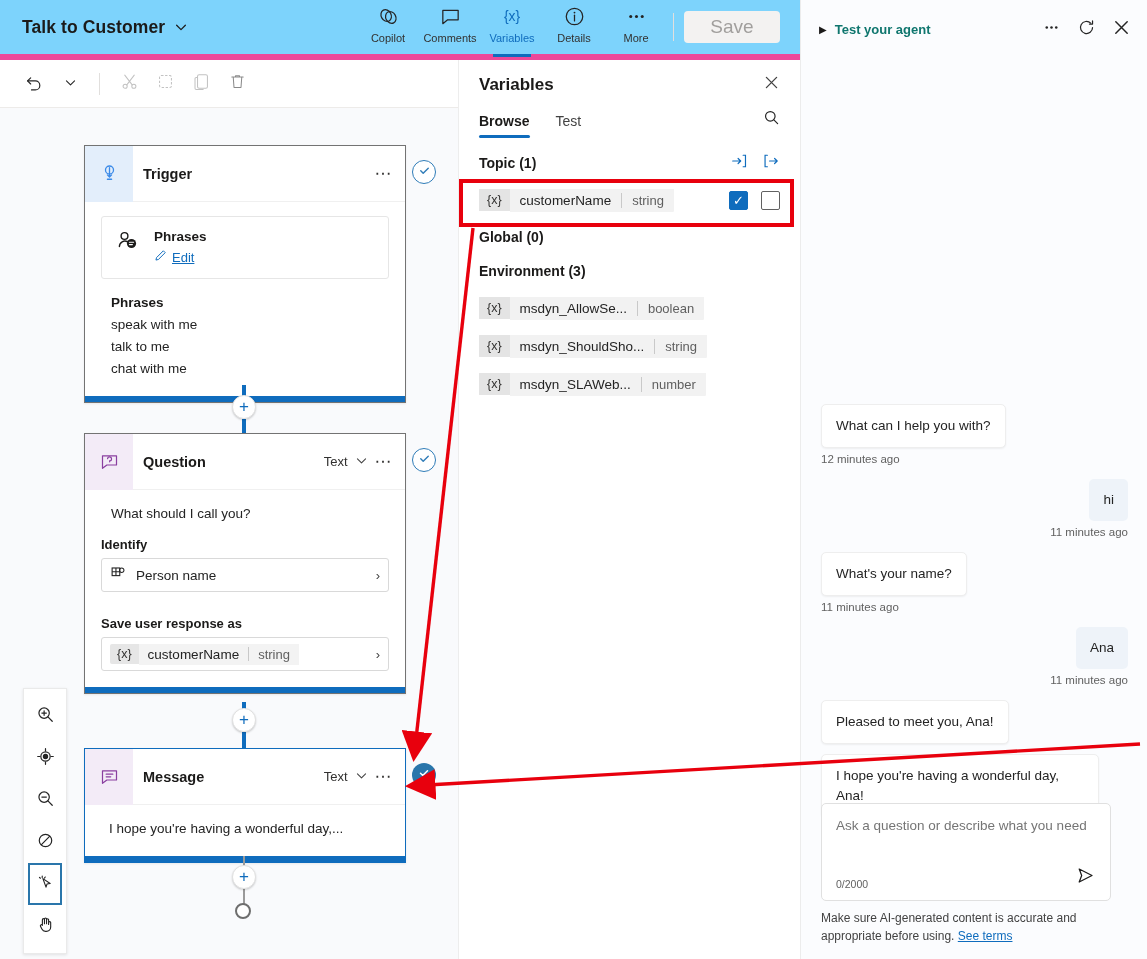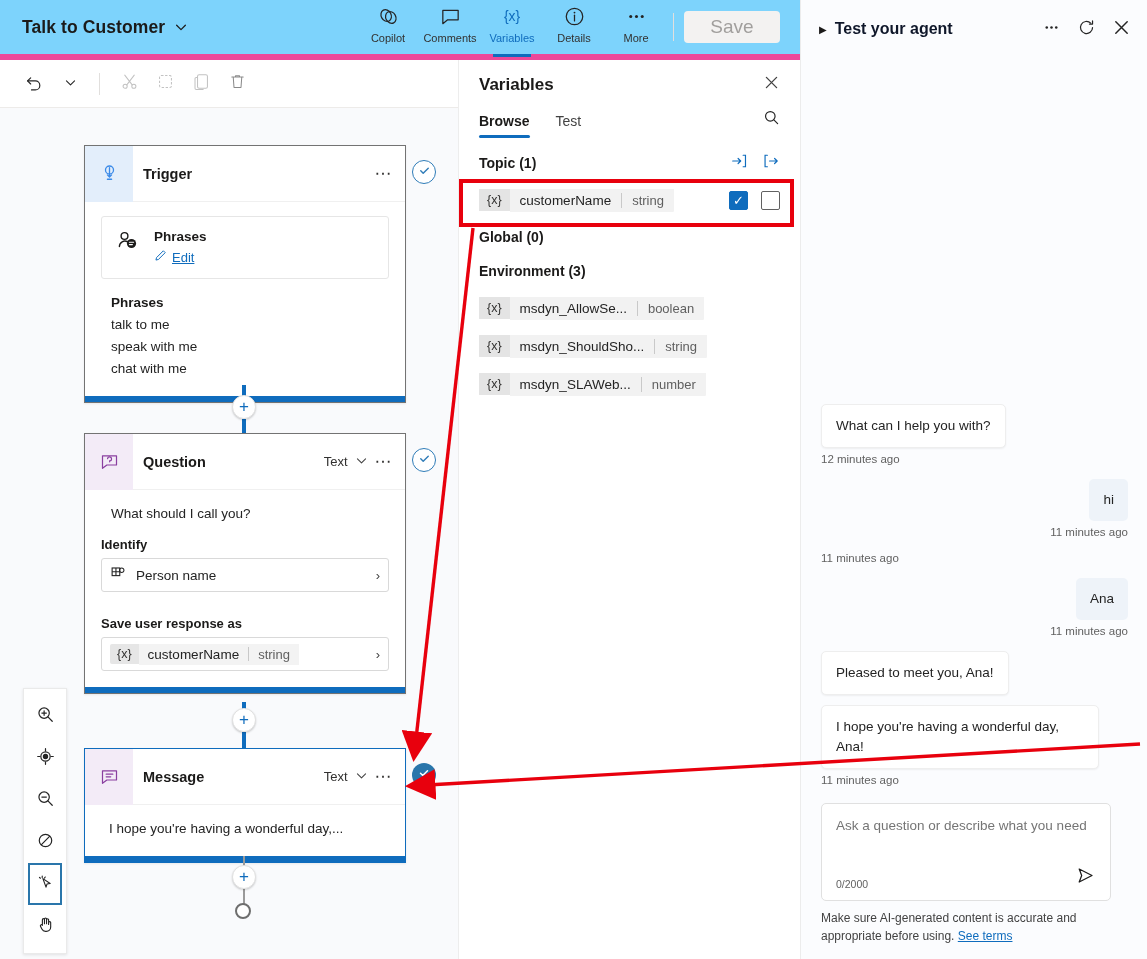--- a/index.html
+++ b/index.html
@@ -164,21 +164,21 @@
   .cb { width:19px; height:19px; border:1.5px solid #616161; border-radius:2px; background:#fff; cursor:pointer; }
   .cb.on { background:#0f6cbd; border-color:#0f6cbd; display:flex; align-items:center; justify-content:center; color:#fff; font-size:13px; }
 
   
   .testpanel {
     position:absolute; left:800px; top:0; width:347px; height:959px;
     background:#fbfcfe; border-left:1px solid #ececec;
   }
   .tp-head { display:flex; align-items:center; height:58px; padding:0 16px 0 18px; }
   .tp-caret { font-size:10px; color:#1b1a19; margin-right:8px; cursor:pointer; }
-  .tp-title { font-size:16px; font-weight:bold; color:#0f172a; }
+  .tp-title { font-size:13px; font-weight:bold; color:#0f766e; }
   .tp-acts { margin-left:auto; display:flex; align-items:center; gap:16px; }
   .tp-acts span { cursor:pointer; color:#242424; }
   .chat { position:absolute; top:58px; left:0; width:347px; height:742px; padding:0 20px; }
   .msgrow { margin-top:14px; }
   .bubble {
     display:inline-block; max-width:278px; padding:11px 14px; font-size:13.5px;
     line-height:20px; color:#242424; border-radius:5px;
   }
   .bot .bubble { background:#ffffff; border:1px solid #eeeeee; box-shadow:0 1px 2px rgba(0,0,0,.06); }
   .user { text-align:right; }
@@ -358,22 +358,22 @@
                 <span>
                   <svg width="13" height="13" viewBox="0 0 16 16" fill="none" stroke="#0f6cbd" stroke-width="1.2">
                     <path d="M11.5 2.2l2.3 2.3-8.4 8.4-3 .7.7-3z" stroke-linejoin="round"></path>
                   </svg>
                 </span>
                 <a>Edit</a>
               </div>
             </div>
           </div>
           <div class="phrases-label">Phrases</div>
+          <div class="phrase-line">speak with me</div>
           <div class="phrase-line">talk to me</div>
-          <div class="phrase-line">speak with me</div>
           <div class="phrase-line">chat with me</div>
         </div>
         <div class="botbar"></div>
       </div>
       <div class="statusbadge outline" style="top:52px; left:412px;">
         <span>
           <svg width="15" height="15" viewBox="0 0 16 16" fill="none" stroke="#2f7cb8" stroke-width="1.5">
               <path d="M4 8.3l2.6 2.6L12 5.5" stroke-linecap="round" stroke-linejoin="round"></path>
             </svg>
         </span>
@@ -658,20 +658,21 @@
     <div class="chat">
       <div class="msgrow bot" style="margin-top:346px;">
         <div class="bubble">What can I help you with?</div>
         <div class="ts">12 minutes ago</div>
       </div>
       <div class="msgrow user">
         <div class="bubble">hi</div>
         <div class="ts">11 minutes ago</div>
       </div>
       <div class="msgrow bot">
+        <div class="bubble">What's your name?</div>
         <div class="ts">11 minutes ago</div>
       </div>
       <div class="msgrow user">
         <div class="bubble">Ana</div>
         <div class="ts">11 minutes ago</div>
       </div>
       <div class="msgrow bot">
         <div class="bubble">Pleased to meet you, Ana!</div>
       </div>
       <div class="msgrow bot" style="margin-top:10px;">

